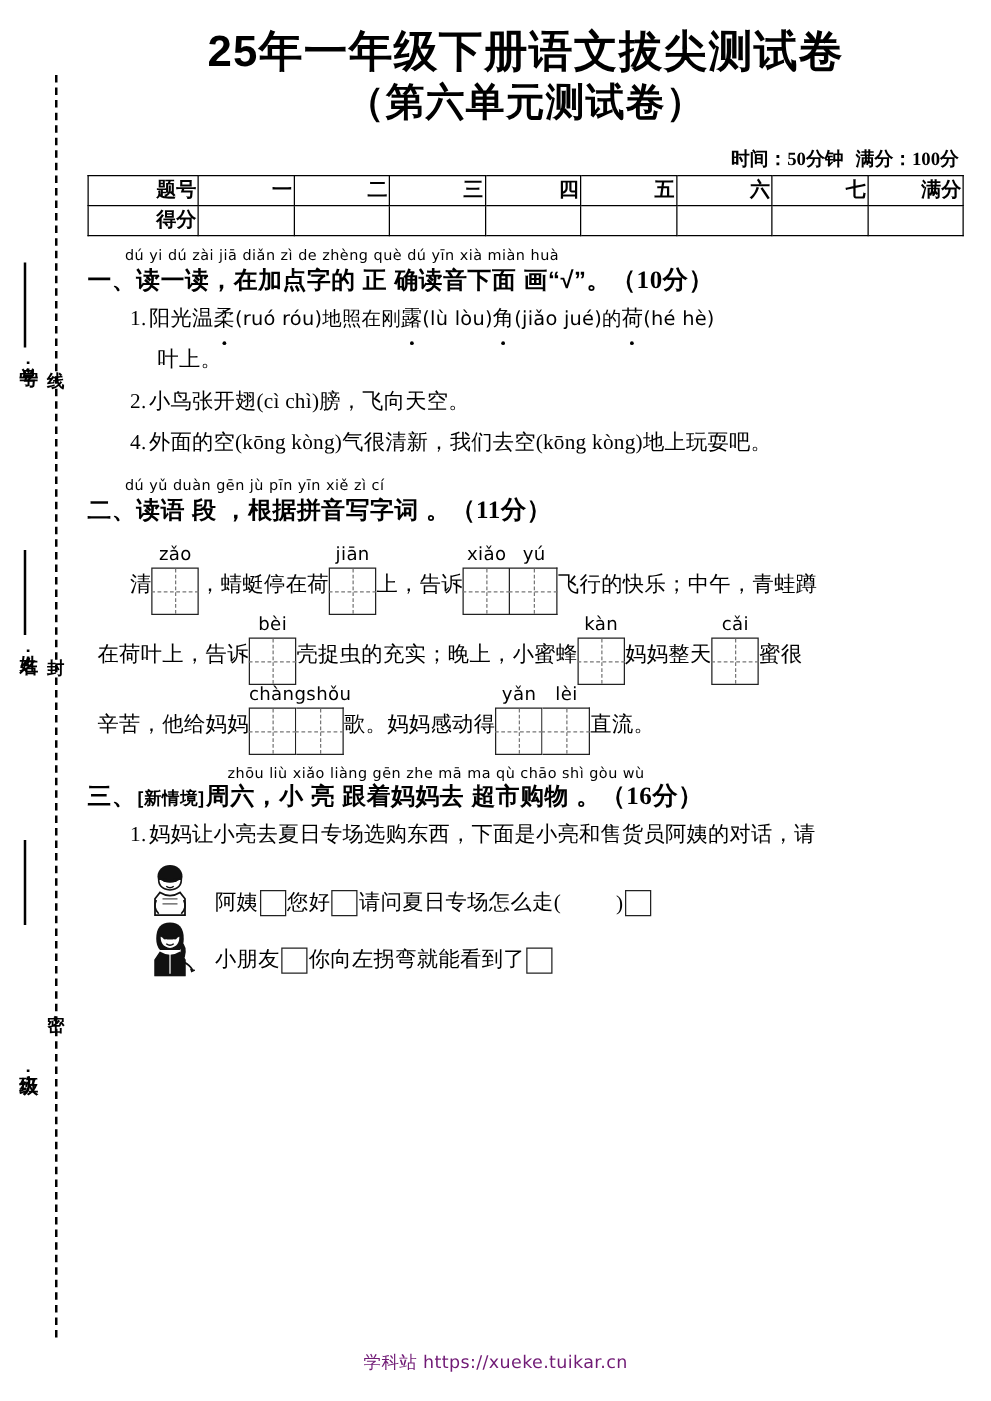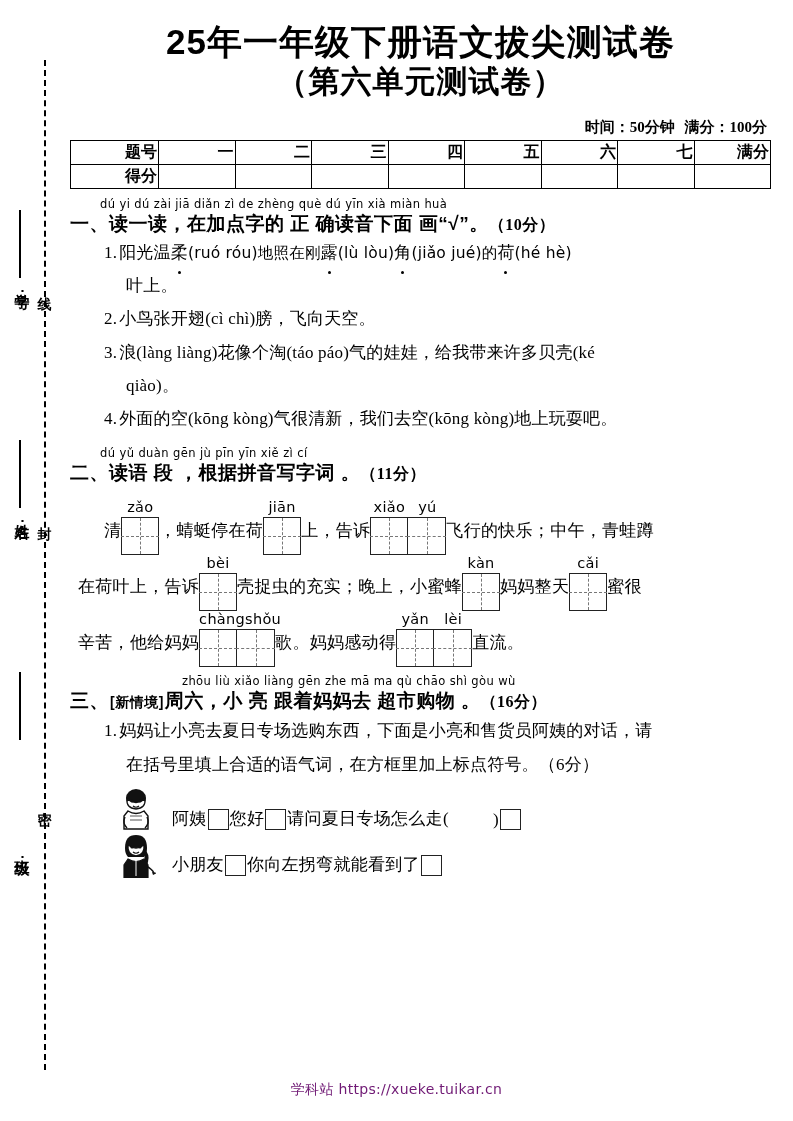--- a/index.html
+++ b/index.html
@@ -107,21 +107,21 @@
     font-family: "Liberation Sans", "DejaVu Sans", sans-serif;
     font-weight: bold;
     font-size: 19px;
     letter-spacing: .5px;
     line-height: 1.35;
     white-space: nowrap;
   }
   .sec-title .pts {
     font-family: "Liberation Serif", serif;
     font-weight: bold;
-    font-size: 16px;
+    font-size: 20px;
   }
   .tag {
     display: inline-block;
     font-size: 14px;
     font-weight: bold;
     padding: 0 1px;
   }
 
   
   .q {
@@ -300,24 +300,20 @@
 
     <div class="q">
       <span class="num">1.</span><span>阳光温</span><span class="dotchar">柔</span><span class="py">(ruó   róu)地照在刚</span><span class="dotchar">露</span><span class="py">(lù   lòu)</span><span class="dotchar">角</span><span class="py">(jiǎo   jué)的</span><span class="dotchar">荷</span><span class="py">(hé   hè)</span>
       <div><span class="ind">叶上。</span></div>
     </div>
 
     <div class="q">
       <span class="num">2.</span><span>小鸟张开翅(cì   chì)膀，飞向天空。</span>
     </div>
 
-    <div class="q">
-      <span class="num">3.</span><span>浪(làng   liàng)花像个淘(táo   páo)气的娃娃，给我带来许多贝壳(ké</span>
-      <div><span class="ind">qiào)。</span></div>
-    </div>
 
     <div class="q">
       <span class="num">4.</span><span>外面的空(kōng   kòng)气很清新，我们去空(kōng   kòng)地上玩耍吧。</span>
     </div>
   </div>
 
   <div class="sec" style="margin-top:12px;">
     <div class="sec-pinyin">dú  yǔ duàn    gēn  jù  pīn  yīn  xiě  zì   cí</div>
     <div class="sec-title">
       <span>二、读语 段 ，根据拼音写字词 。</span><span class="pts">（11分）</span>
@@ -405,21 +401,20 @@
   </div>
 
   <div class="sec" style="margin-top:8px;">
     <div class="sec-pinyin" style="margin-left:112px;">zhōu  liù     xiǎo liàng gēn zhe  mā  ma  qù  chāo  shì  gòu  wù</div>
     <div class="sec-title">
       <span>三、</span><span class="tag">[新情境]</span><span>周六，小 亮 跟着妈妈去 超市购物 。</span><span class="pts">（16分）</span>
     </div>
 
     <div class="q" style="line-height:2.0;">
       <span class="num">1.</span><span>妈妈让小亮去夏日专场选购东西，下面是小亮和售货员阿姨的对话，请</span>
-      <div><span class="ind">在括号里填上合适的语气词，在方框里加上标点符号。</span><span class="pts">（6分）</span></div>
     </div>
 
     <div class="dlg" style="margin-top:2px;">
       <span class="avatar">
         <svg viewBox="0 0 40 46" width="40" height="46">
           <ellipse cx="20" cy="12" rx="10" ry="9" fill="#111"></ellipse>
           <path d="M11 13 q9 7 18 0 q1 9 -9 10 q-10 -1 -9 -10z" fill="#fff" stroke="#111" stroke-width="1.3"></path>
           <circle cx="16" cy="15" r="1.5" fill="#111"></circle>
           <circle cx="24" cy="15" r="1.5" fill="#111"></circle>
           <path d="M17 20 q3 2.5 6 0" stroke="#111" stroke-width="1.2" fill="none"></path>

